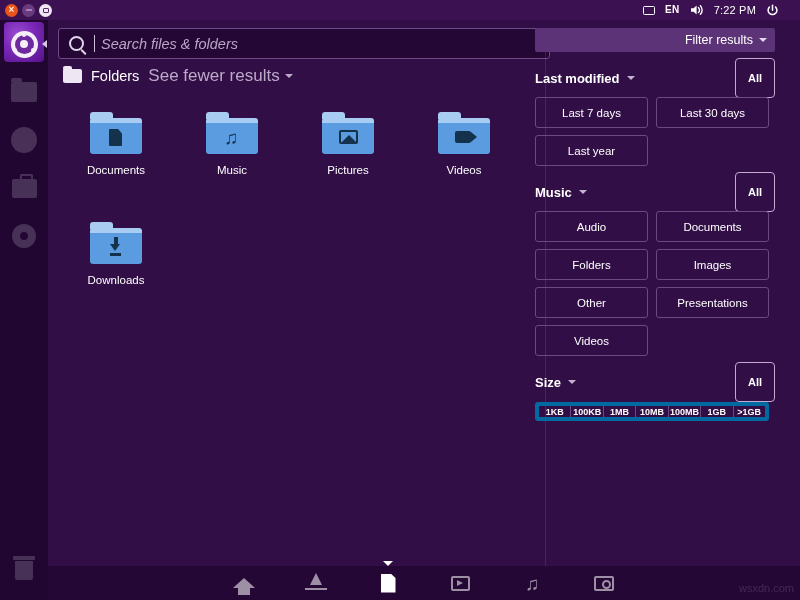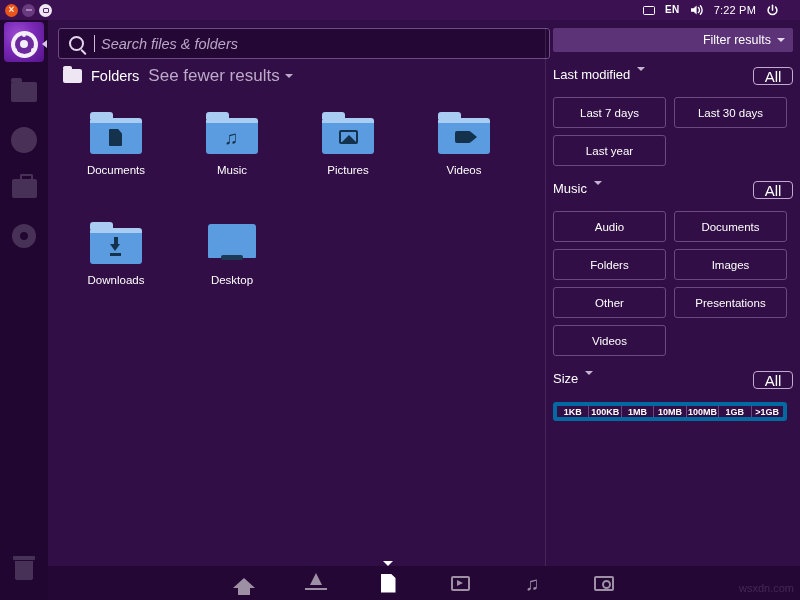--- a/index.html
+++ b/index.html
@@ -225,45 +225,45 @@
     background:#1c3a55; border-radius: 2px;
   }
 
   
   #divider {
     position: absolute; left: 497px; top: 8px;
     width: 1px; height: 560px;
     background: rgba(255,255,255,0.10);
   }
   #filters {
-    position: absolute; left: 505px; top: 8px;
+    position: absolute; left: 487px; top: 8px;
     width: 240px;
   }
   #filter-head {
     height: 24px; background: #5c3376; border-radius: 2px;
     display:flex; align-items:center; justify-content:flex-end;
     padding-right: 8px; gap: 6px;
   }
   #filter-head .lbl { color:#ffffff; font-size: 12.5px; }
   .head-caret {
     width:0;height:0;border-left:4px solid transparent;border-right:4px solid transparent;
     border-top:4px solid #e4d7ec;
   }
   .f-group { margin-top: 15px; }
-  .f-head { display:flex; align-items:flex-start; height: 22px; }
+  .f-head { display:flex; align-items:center; height: 22px; font-weight: bold; }
   .f-title { color:#ffffff; font-size: 13px; }
   .f-title-caret {
     width:0;height:0;border-left:4px solid transparent;border-right:4px solid transparent;
     border-top:4px solid #c6b3d2; margin-left:7px;
   }
   .btn-all {
     margin-left: auto;
-    min-width: 40px; height: 18px; padding: 0 10px;
+    min-width: 40px; height: 40px; padding: 0 10px;
     border: 1.3px solid #c3aad3; border-radius: 4px;
-    color:#ffffff; font-size: 15px;
+    color:#ffffff; font-size: 11px;
     display:flex; align-items:center; justify-content:center;
     background: transparent;
   }
   .f-rows { margin-top: 8px; display:flex; flex-wrap: wrap; gap: 7px 8px; }
   .f-btn {
     width: 113px; height: 31px;
     border: 1px solid #6b4a80; border-radius: 3px;
     color:#ffffff; font-size: 11.5px;
     display:flex; align-items:center; justify-content:center;
     background: transparent;
@@ -477,29 +477,20 @@
             <div class="emb emb-dl">
                 <div class="stem"></div>
                 <div class="head"></div>
                 <div class="base"></div>
               </div>
           </div>
         </div>
         <div class="res-label">Downloads</div>
       </div>
 
-      <div class="res-item">
-        <div class="res-icon-wrap">
-          <div class="desktop-ico">
-            <div class="scr"></div>
-              <div class="stand"></div>
-          </div>
-        </div>
-        <div class="res-label">Desktop</div>
-      </div>
     </div>
 
     <div id="divider"></div>
 
     <div id="filters">
 
       <div id="filter-head">
         <span class="lbl">Filter results</span>
         <span class="head-caret"></span>
       </div>

